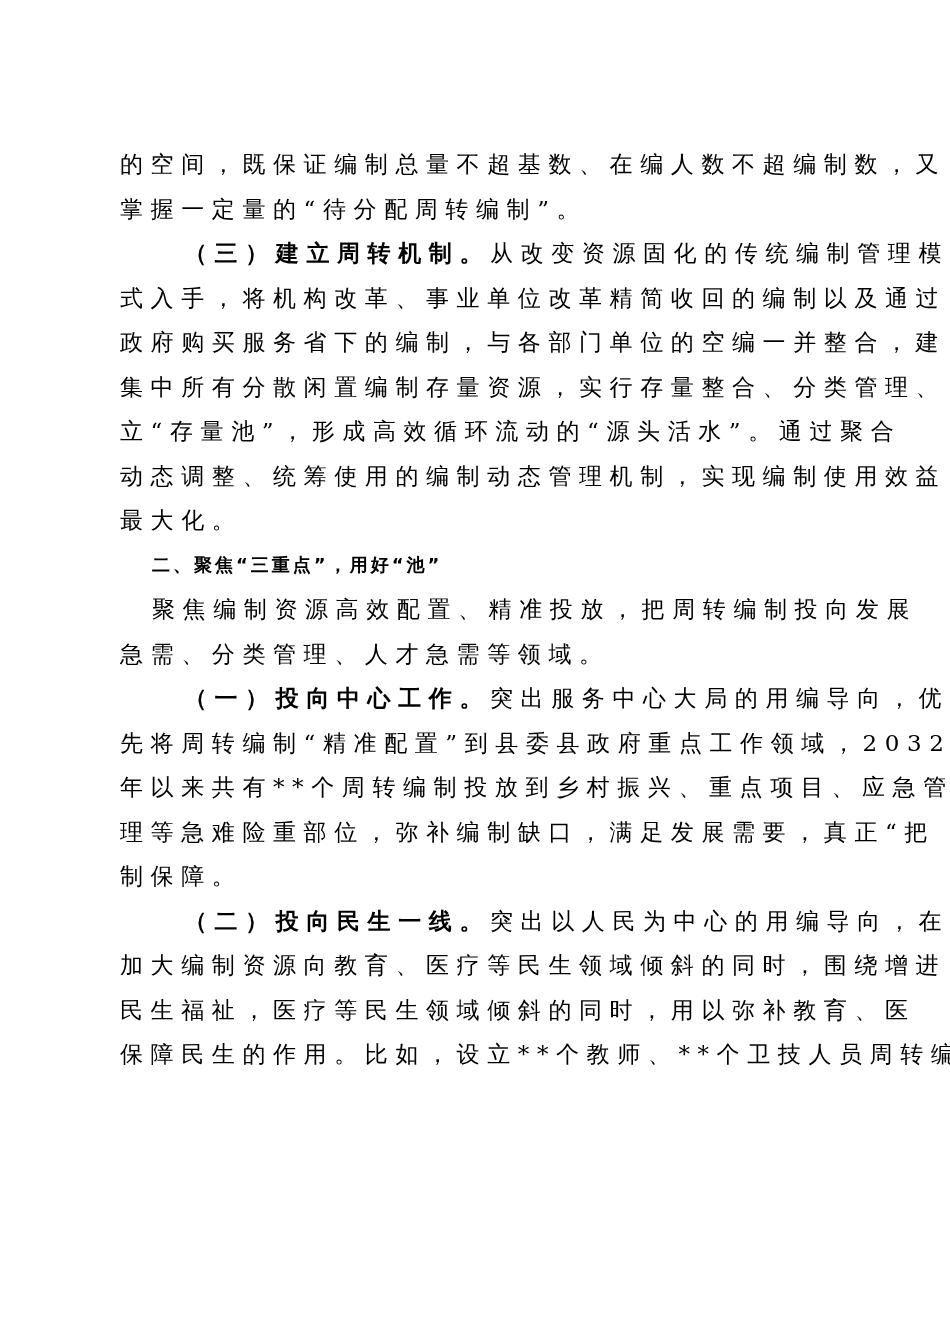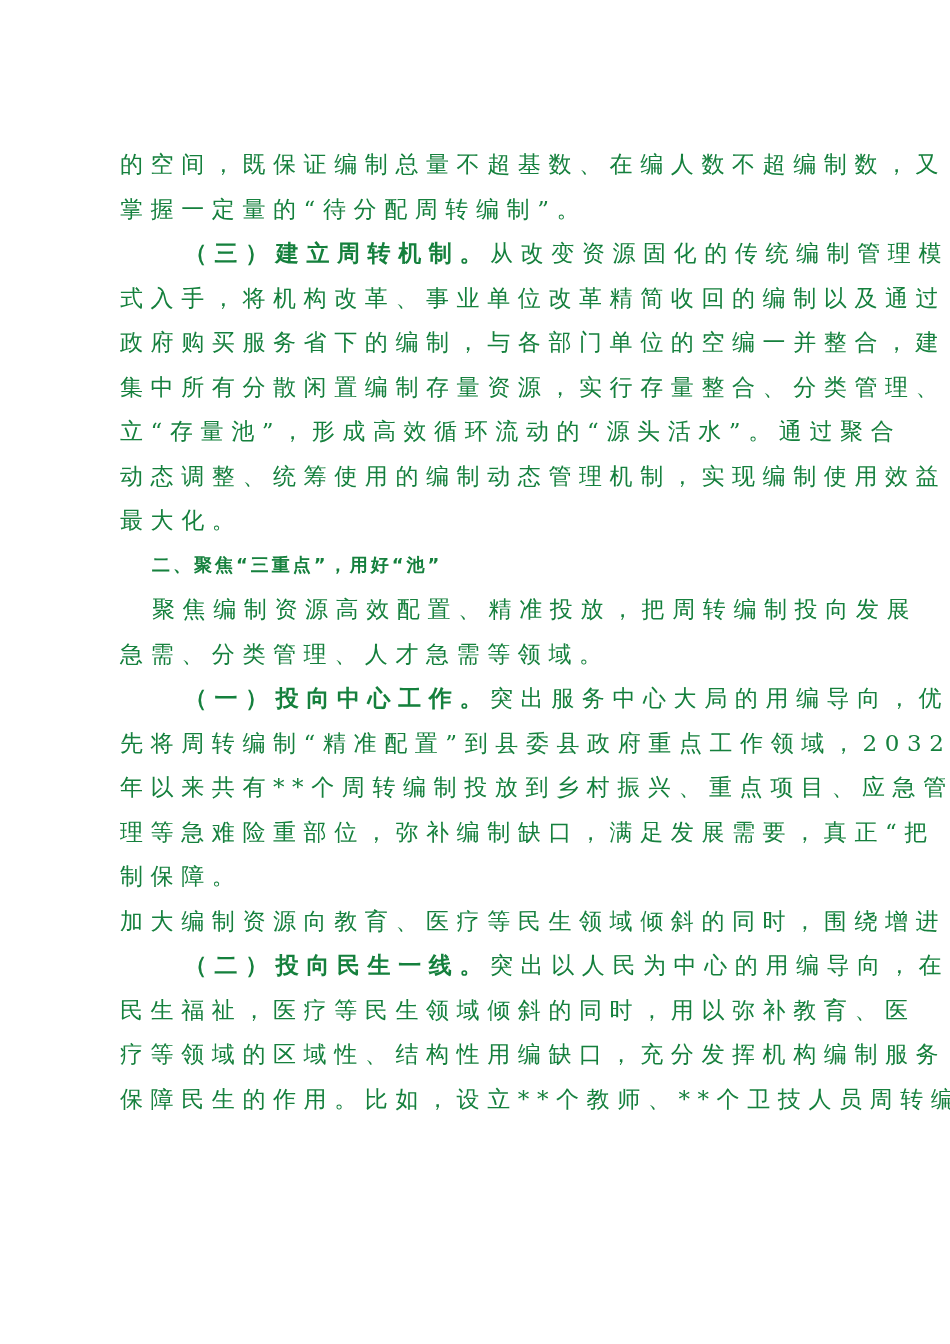--- a/index.html
+++ b/index.html
@@ -3,21 +3,21 @@
 <meta charset="utf-8">
 <style>
   html, body { margin: 0; padding: 0; background: #ffffff; }
   body { width: 950px; height: 1344px; position: relative; overflow: hidden; }
   .page {
     position: absolute;
     left: 120px;
     top: 142px;
     width: 704px;
     font-family: "DejaVu Serif", "Liberation Serif", serif;
-    color: #15803d;
+    color: #000000;
     font-size: 23px;
     line-height: 44.5px;
   }
   .para {
     margin: 0;
     text-align: justify;
     text-align-last: left;
     letter-spacing: 7.6px;
     word-break: break-all;
   }
@@ -62,20 +62,19 @@
 
   <p class="para">
     <span class="ln" style="padding-left:64px;"><span class="lead">（一）投向中心工作。</span><span>突出服务中心大局的用编导向，优</span></span>
     <span class="ln">先将周转编制“精准配置”到县委县政府重点工作领域，2032</span>
     <span class="ln">年以来共有**个周转编制投放到乡村振兴、重点项目、应急管</span>
     <span class="ln">理等急难险重部位，弥补编制缺口，满足发展需要，真正“把</span>
     <span class="ln last">制保障。</span>
   </p>
 
   <p class="para">
+    <span class="ln" style="padding-left:64px;"><span class="lead">（二）投向民生一线。</span><span>突出以人民为中心的用编导向，在</span></span>
     <span class="ln">加大编制资源向教育、医疗等民生领域倾斜的同时，围绕增进</span>
-    <span class="ln" style="padding-left:64px;"><span class="lead">（二）投向民生一线。</span><span>突出以人民为中心的用编导向，在</span></span>
     <span class="ln">民生福祉，医疗等民生领域倾斜的同时，用以弥补教育、医</span>
-    <span class="ln">疗等领域的区域性、结构性用编缺口，充分发挥机构编制服务</span>
     <span class="ln">保障民生的作用。比如，设立**个教师、**个卫技人员周转编</span>
   </p>
 
 </div>
 
 </body></html>

